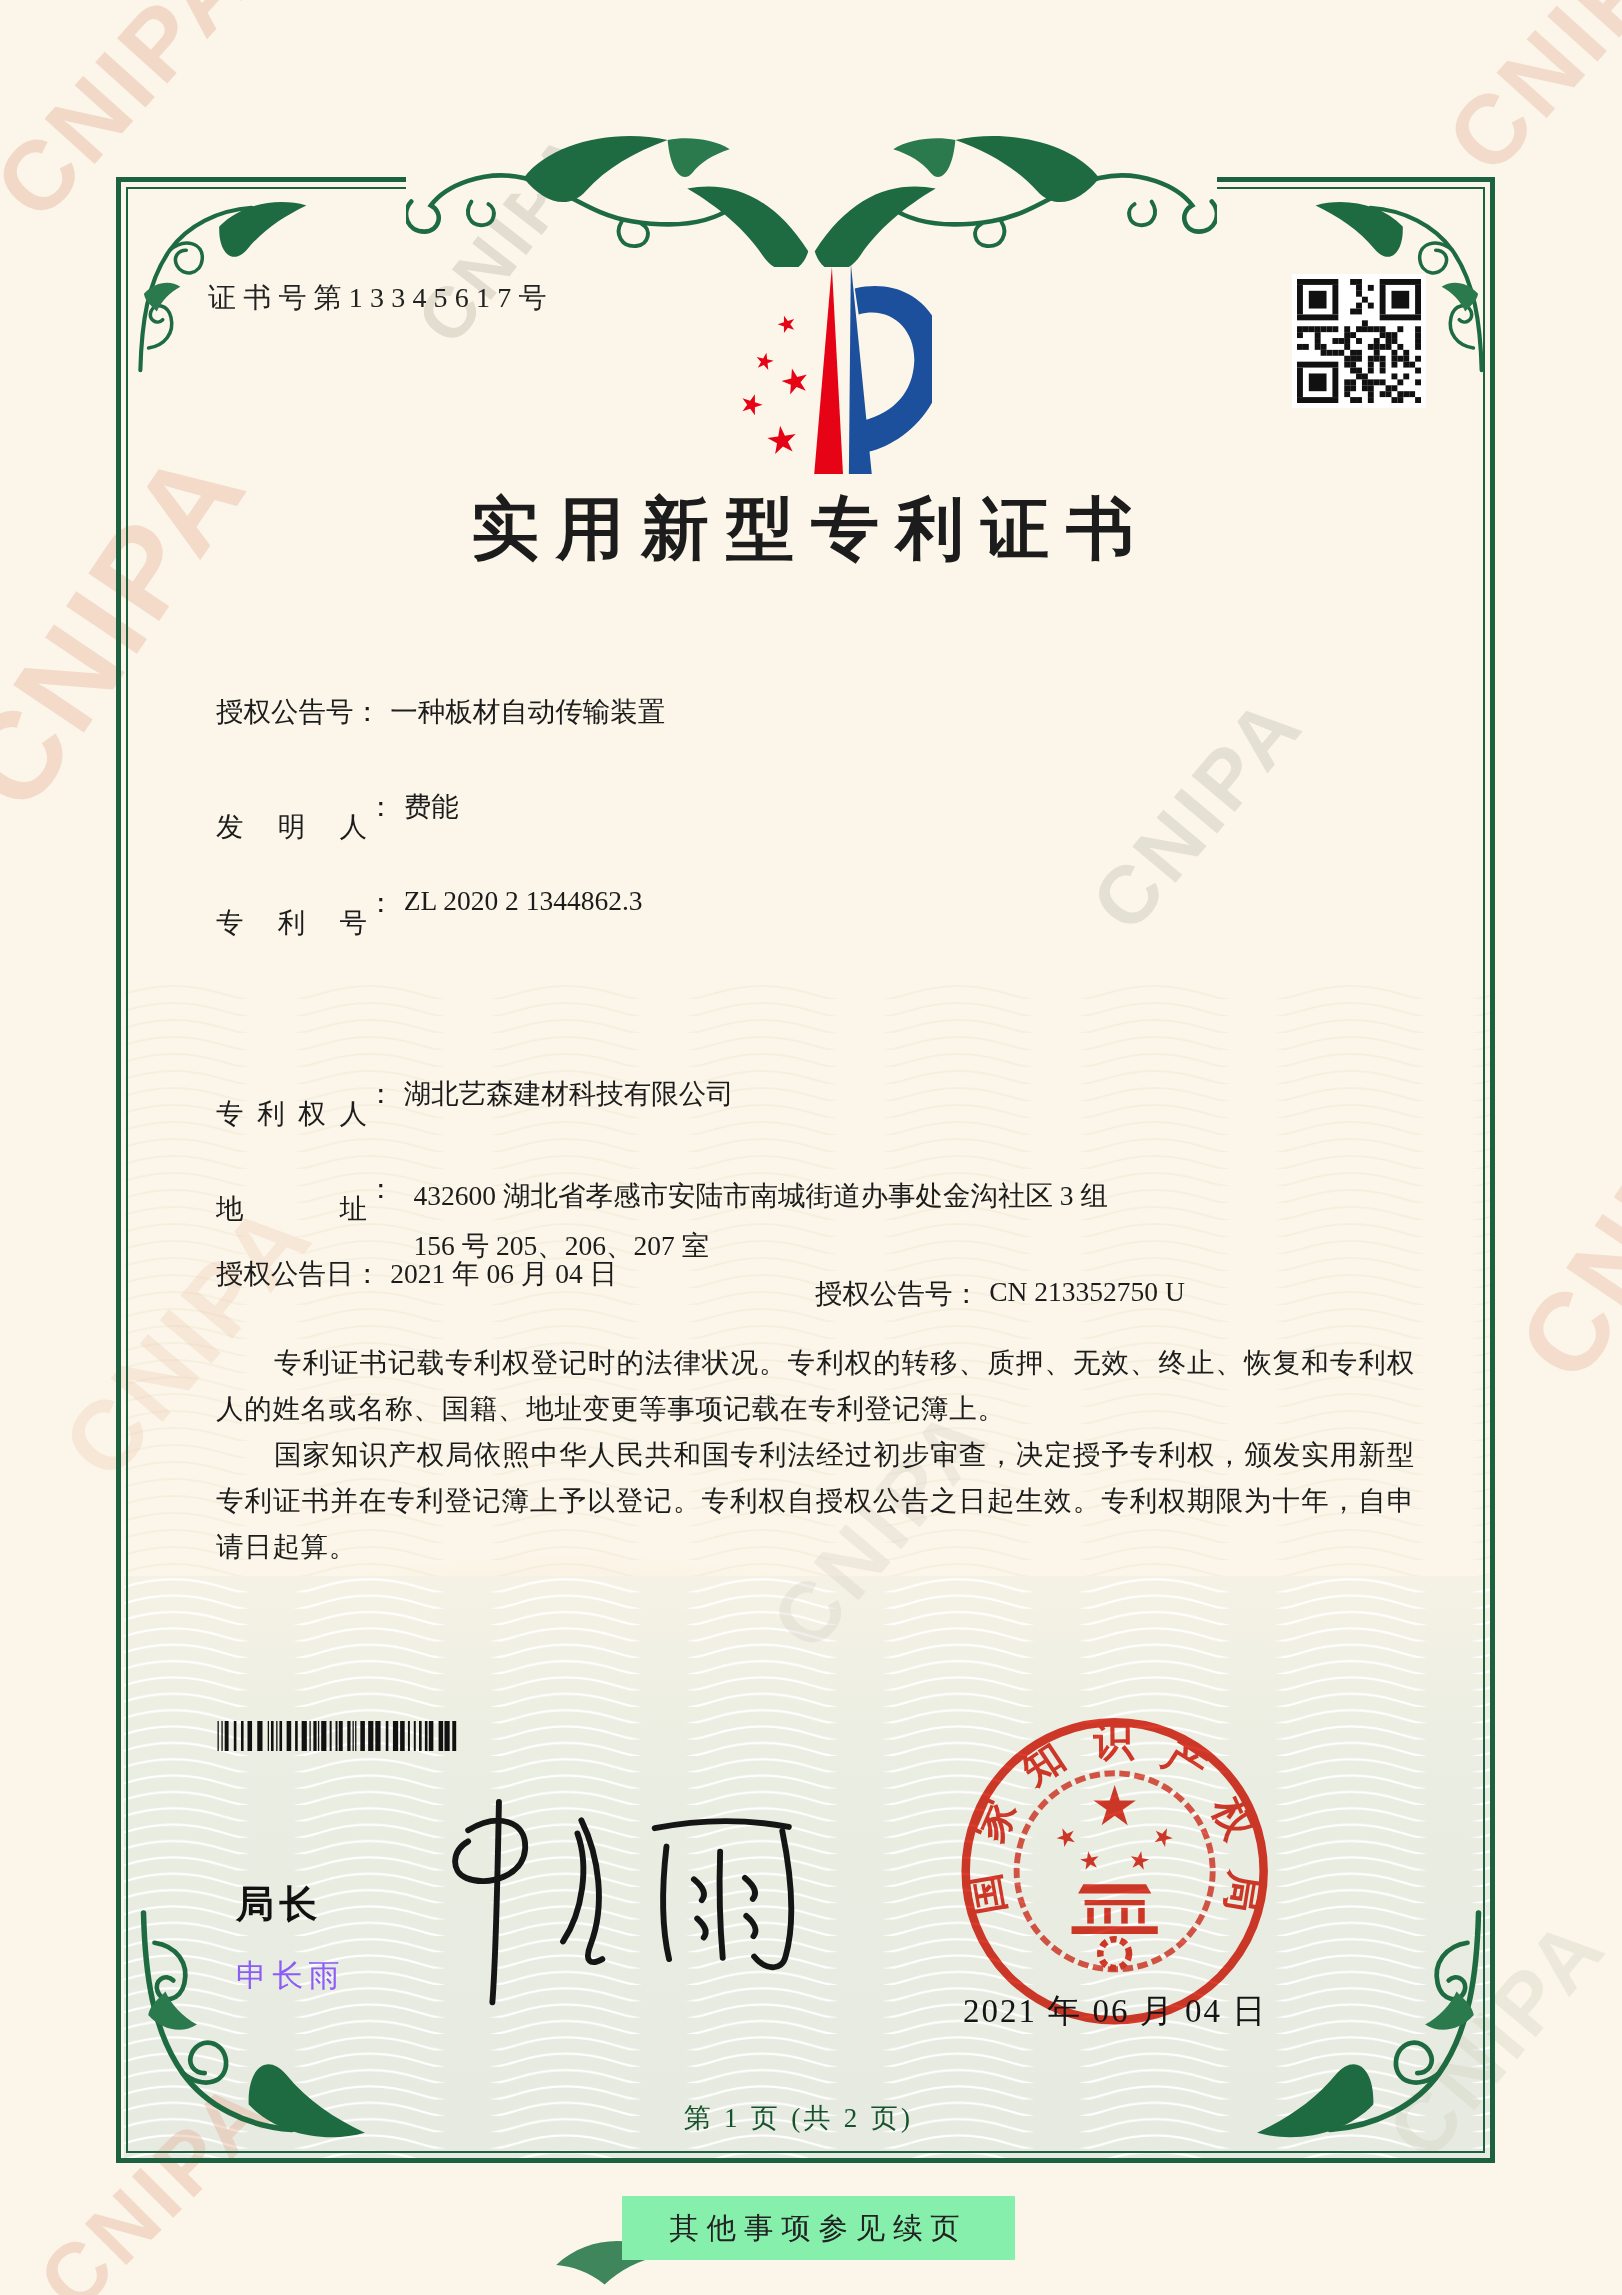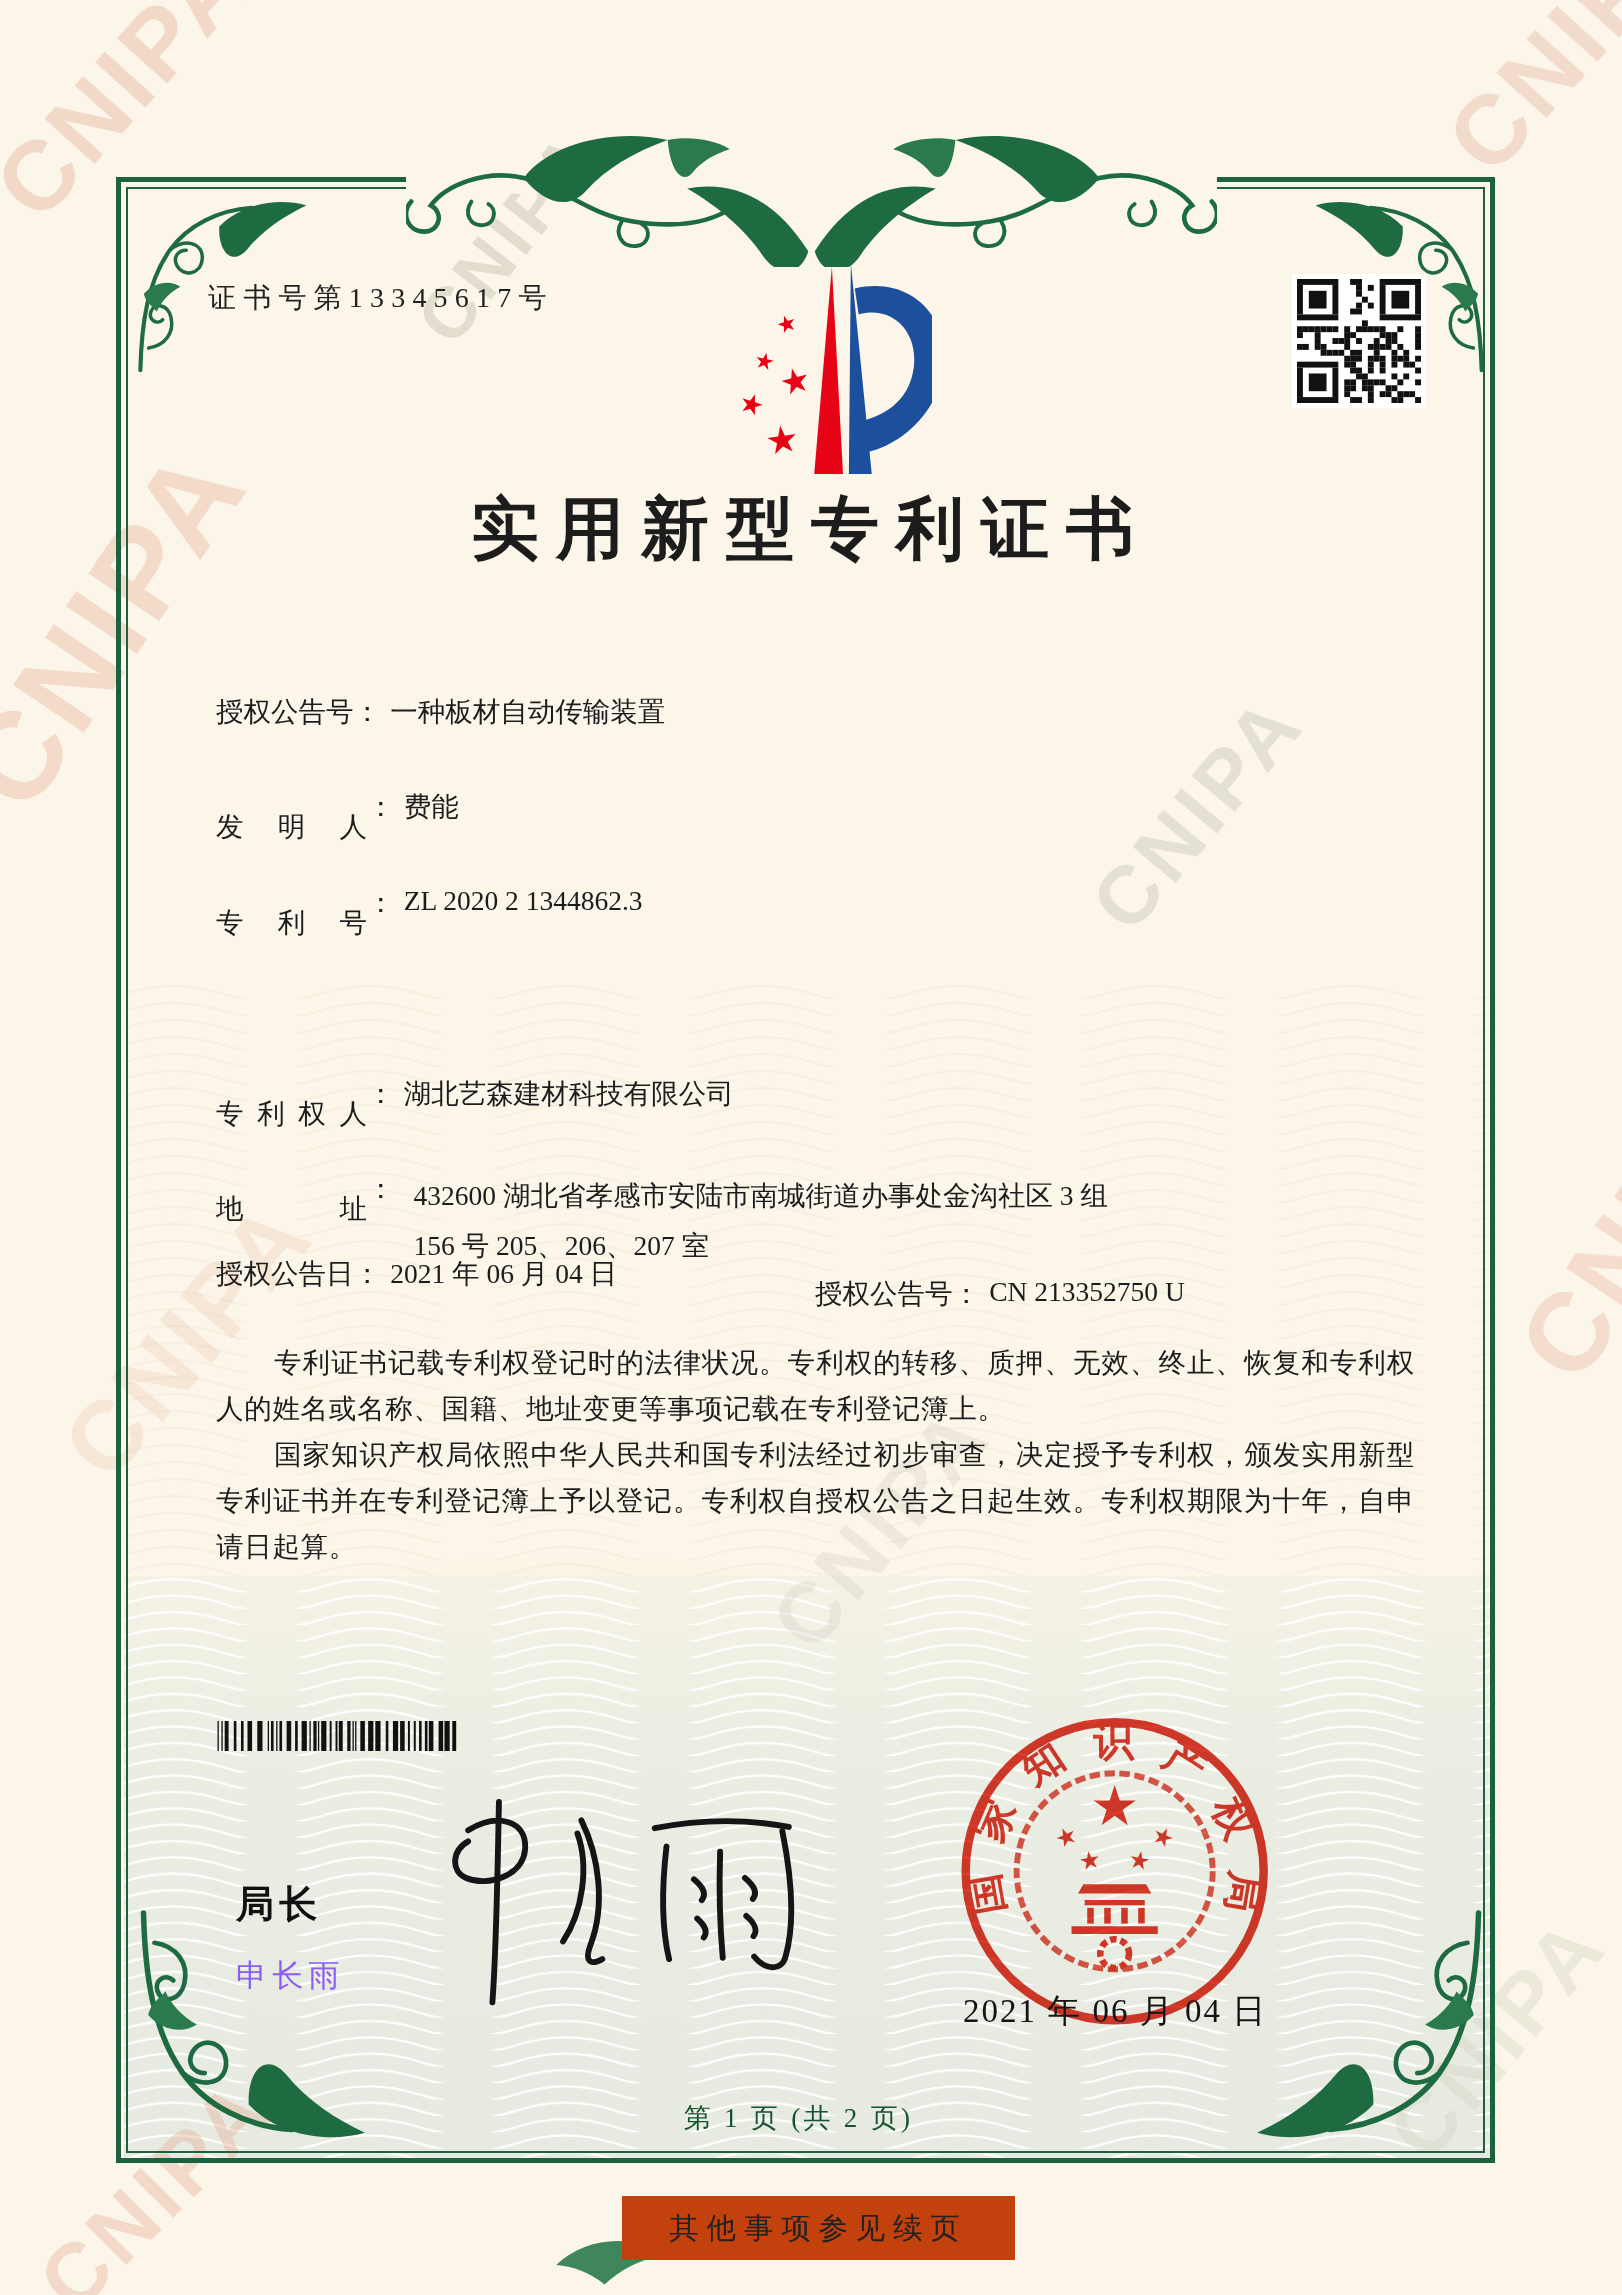--- a/index.html
+++ b/index.html
@@ -70,21 +70,21 @@
   .seal-date{
     position:absolute; left:950px; top:1989px; width:330px; z-index:6;
     text-align:center; font-size:33px; letter-spacing:2px; color:#141414; white-space:nowrap;
   }
   .page-indicator{
     position:absolute; left:109px; top:2100px; width:1379px; z-index:5;
     text-align:center; font-size:27px; letter-spacing:3.3px; color:#14532d;
   }
   .cont-note{
     position:absolute; left:622px; top:2196px; width:393px; height:64px; z-index:6;
-    background:#c2410c; text-align:center; line-height:64px;
+    background:#86efac; text-align:center; line-height:64px;
     font-size:29.4px; letter-spacing:7.9px; color:#222;
   }
 </style>
 </head>
 <body>
 
 <div class="page">
 
   <div class="haze"></div>
 

